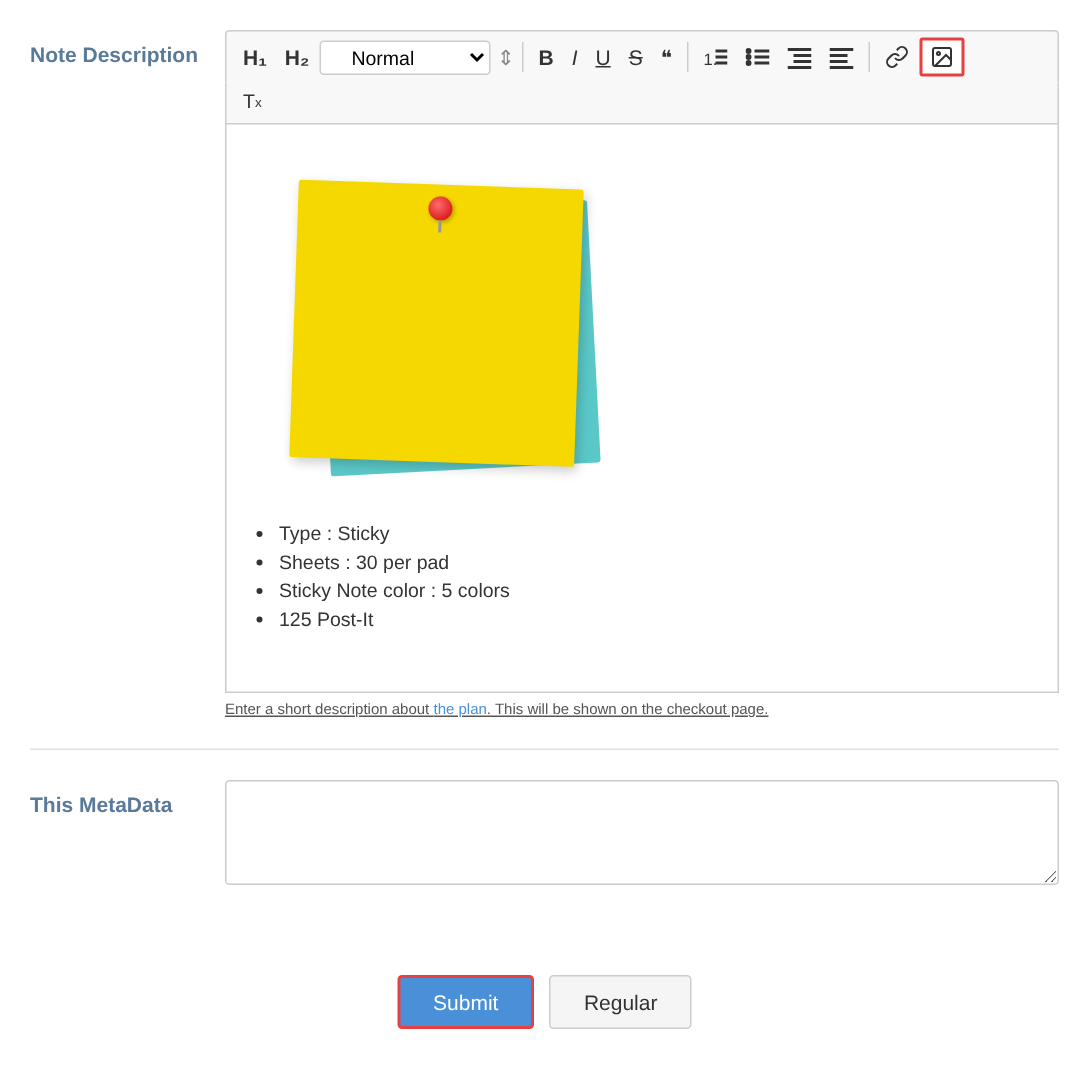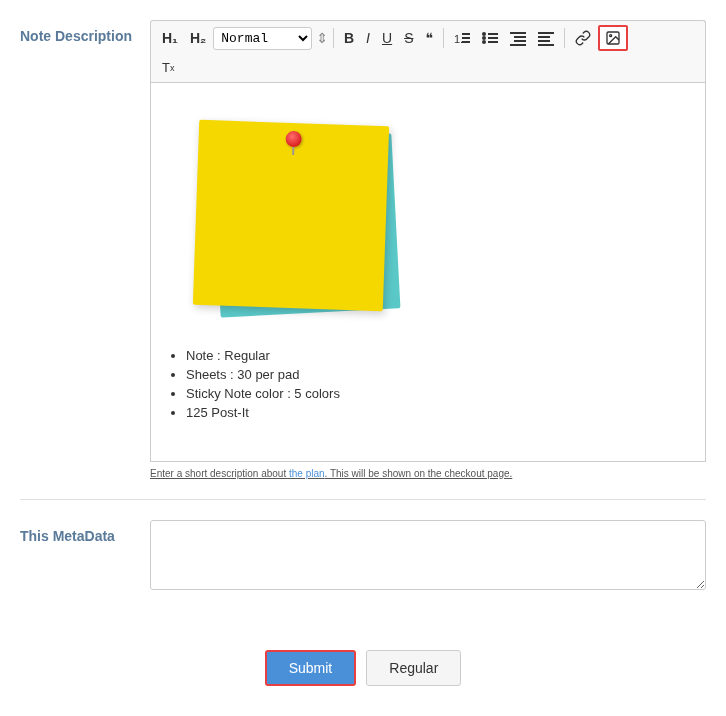--- a/index.html
+++ b/index.html
@@ -54,25 +54,24 @@
       align-items: center;
       justify-content: center;
     }
     .toolbar-btn.active {
       border: 2px solid #e84040;
       background: #fff;
     }
     .toolbar-select {
       border: 1px solid #ccc;
       border-radius: 3px;
-      padding: 2px 3px;
+      padding: 2px 16px;
       font-size: 13px;
       background: #fff;
       cursor: pointer;
-      font-family: Liberation Mono, monospace;
     }
     .toolbar-divider {
       width: 1px;
       height: 20px;
       background: #ccc;
       margin: 0 3px;
     }
     .toolbar-row2 {
       display: flex;
       align-items: center;
@@ -296,21 +295,21 @@
         <div class="sticky-back"></div>
         <div class="sticky-front">
           <div class="pin">
             <div class="pin-head"></div>
             <div class="pin-needle"></div>
           </div>
         </div>
       </div>
 
       <ul class="bullet-list">
-        <li>Note : Regular</li>
+        <li>Type : Sticky</li>
         <li>Sheets : 30 per pad</li>
         <li>Sticky Note color : 5 colors</li>
         <li>125 Post-It</li>
       </ul>
     </div>
 
     <p class="hint-text">
       Enter a short description about <span style="color:#4a90d9;cursor:pointer;">the plan</span>. This will be shown on the checkout page.
     </p>
   </div>

